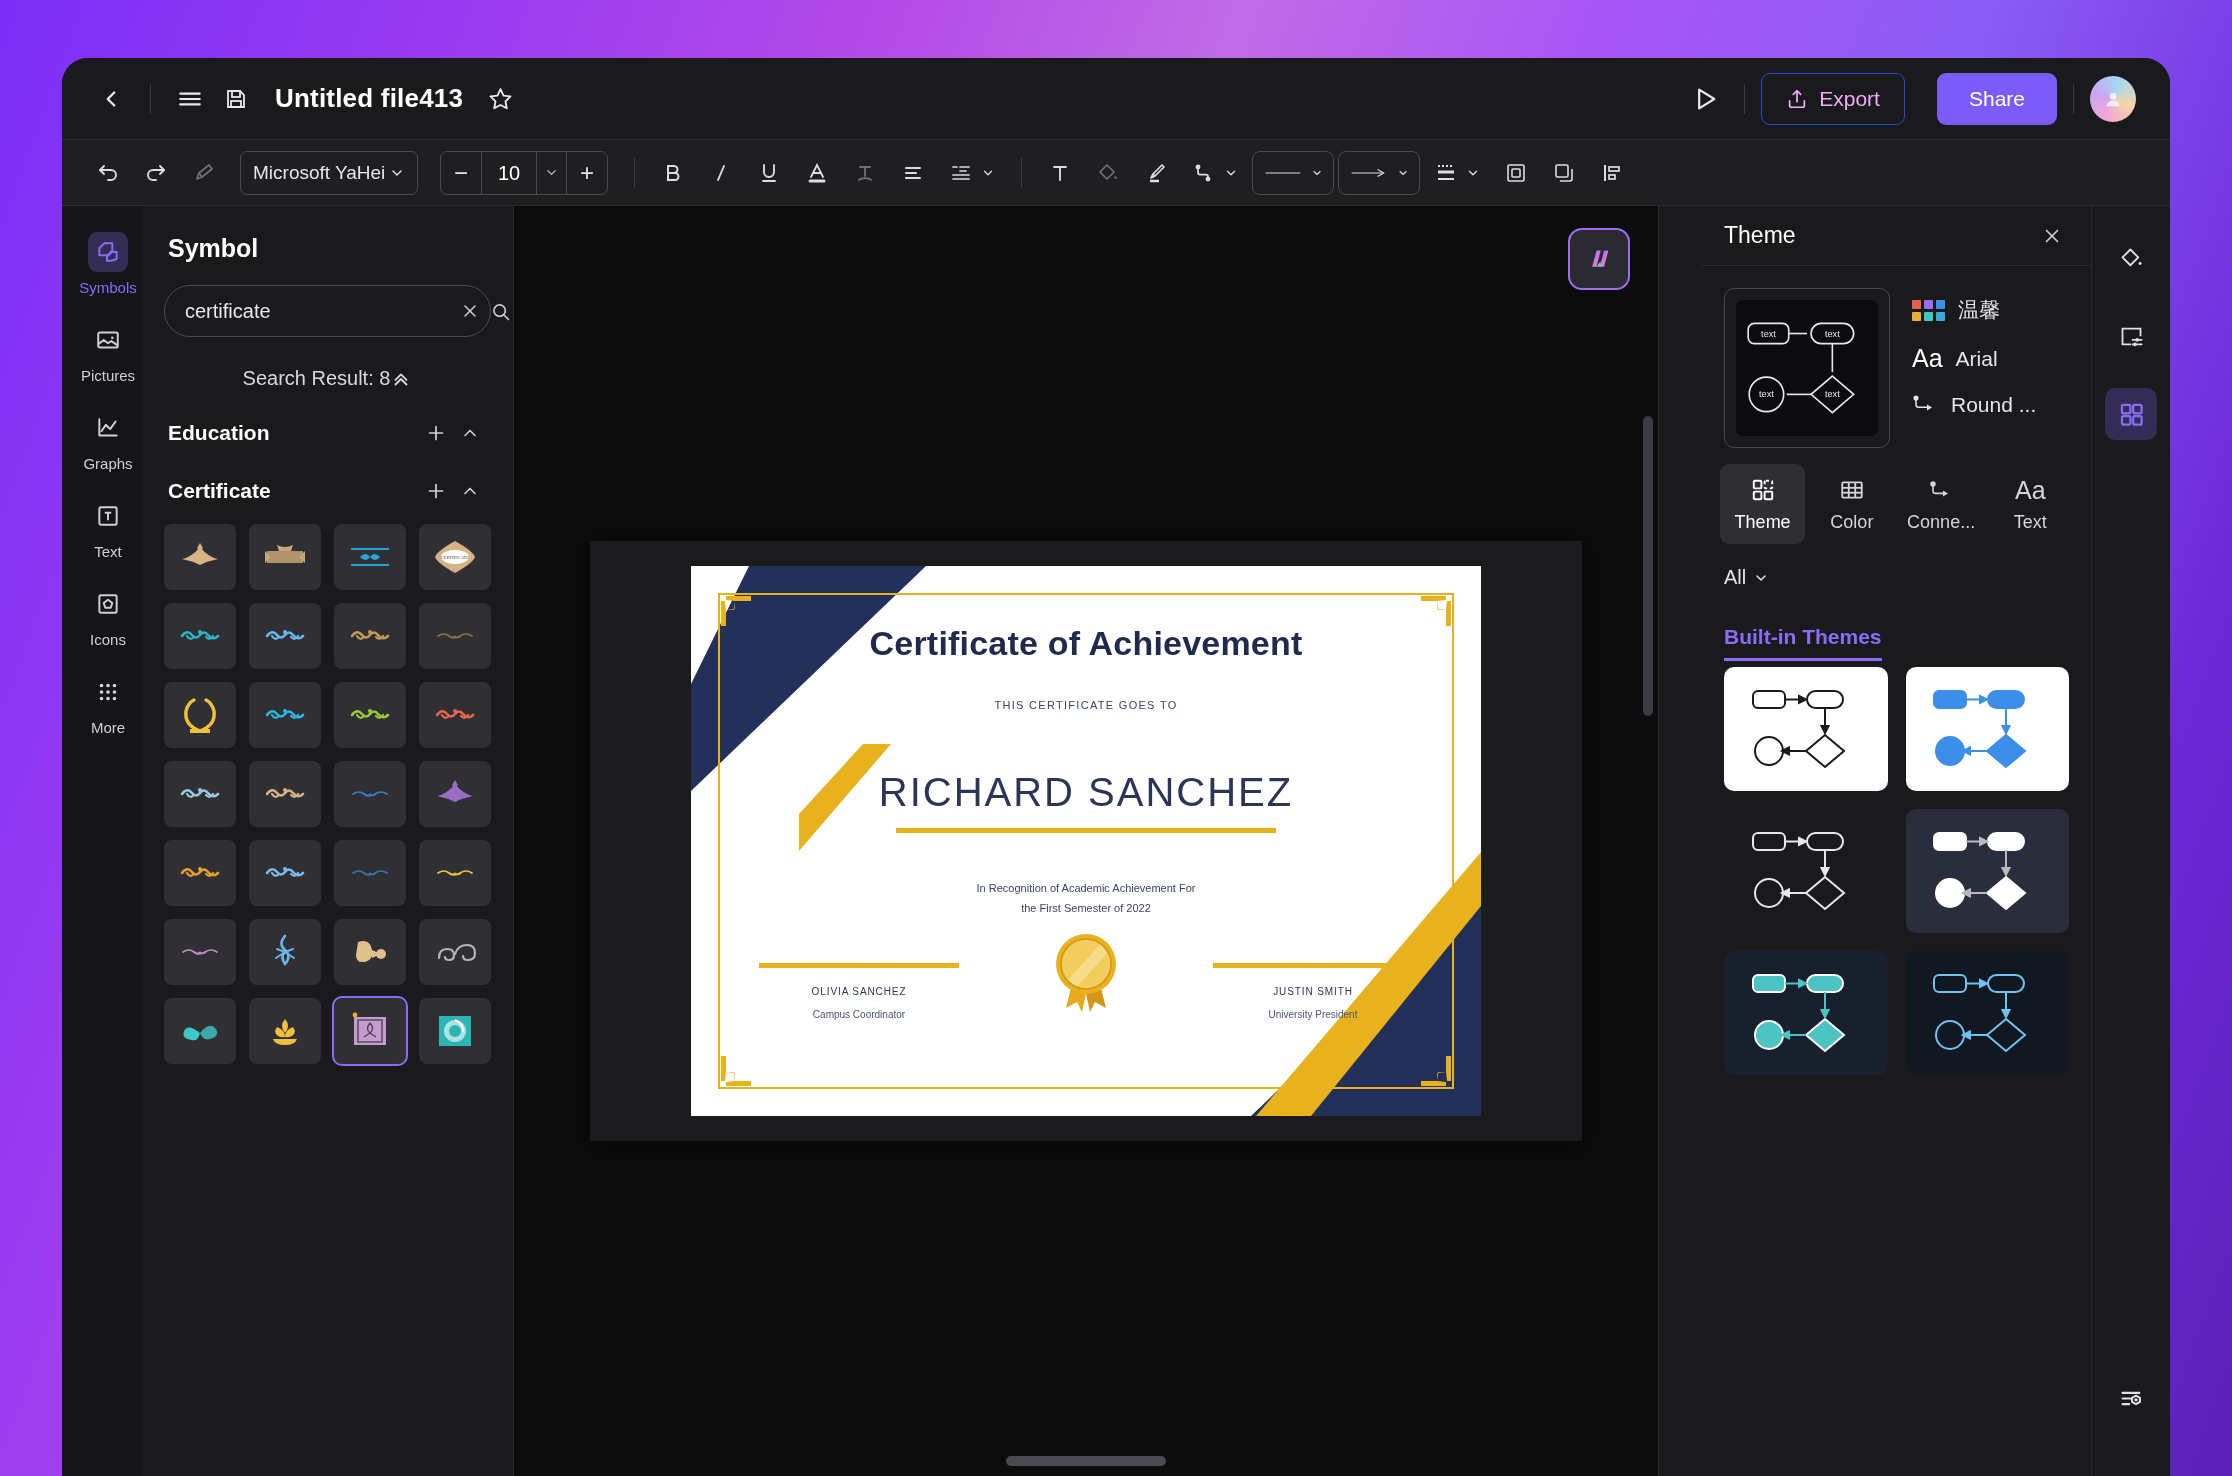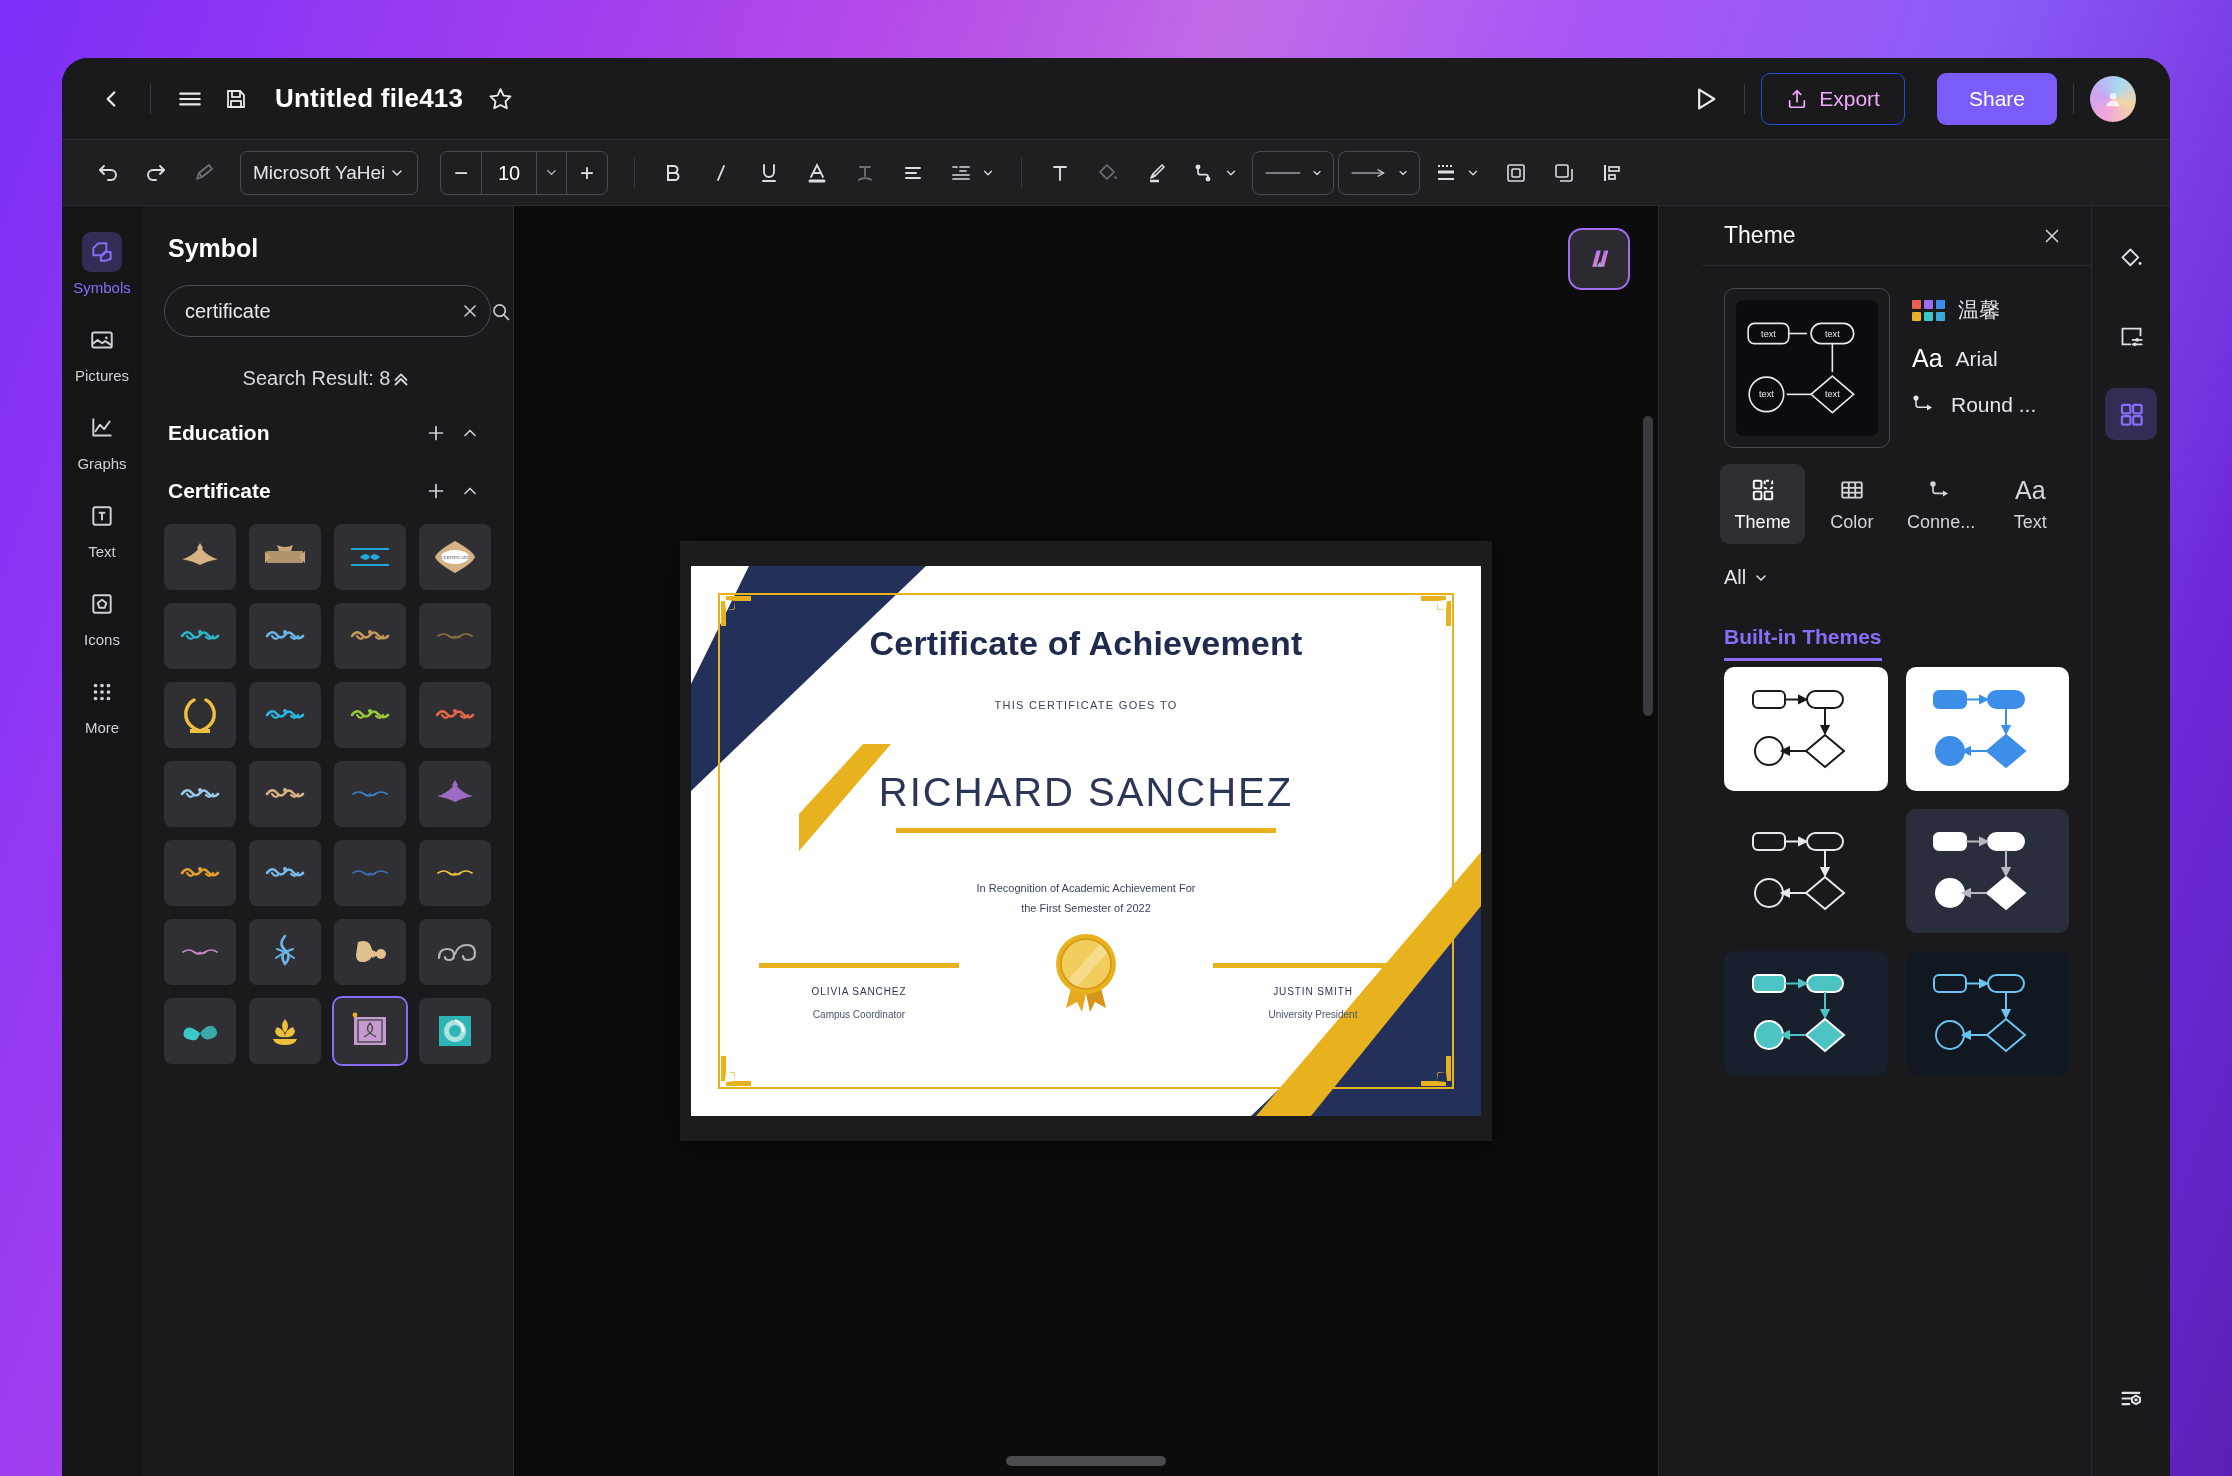--- a/index.html
+++ b/index.html
@@ -94,21 +94,21 @@
   .combo {
     display: flex; align-items: center; gap: 8px; height: 44px; padding: 0 10px;
     border: 1px solid #4a4a52; border-radius: 8px; cursor: pointer; color: #dcdce1;
   }
   .combo-plain { border: none; }
   
   #body-row { flex: 1 1 auto; display: flex; min-height: 0; }
   
   #left-rail {
     width: 80px; flex: 0 0 80px; background: #151517;
-    display: flex; flex-direction: column; align-items: center;
+    display: flex; flex-direction: column; align-items: flex-end;
     padding-top: 16px; gap: 8px;
   }
   .rail-item {
     width: 68px; display: flex; flex-direction: column; align-items: center;
     padding: 10px 0 6px; border-radius: 10px; cursor: pointer; color: #cfcfd6;
   }
   .rail-item .rail-ico {
     width: 40px; height: 40px; border-radius: 9px;
     display: flex; align-items: center; justify-content: center;
   }
@@ -168,21 +168,21 @@
   #canvas-hscroll {
     position: absolute; left: 50%; transform: translateX(-50%); bottom: 10px;
     width: 160px; height: 10px; border-radius: 5px; background: #4a4a50; cursor: pointer;
   }
   #canvas-vscroll {
     position: absolute; right: 5px; top: 210px; width: 10px; height: 300px;
     border-radius: 5px; background: #3a3a40; cursor: pointer;
   }
   
   #certificate-wrap {
-    width: 812px; height: 600px; background: #1c1c1e;
+    width: 992px; height: 600px; background: #1c1c1e;
     display: flex; align-items: center; justify-content: center;
     box-shadow: 0 4px 26px rgba(0,0,0,.6);
   }
   #certificate { width: 790px; height: 550px; position: relative; background: #fff; overflow: hidden; }
   .cert-txt { position: absolute; width: 100%; text-align: center; color: #1f2a4d; font-family: "Liberation Sans", sans-serif; }
   #cert-title { top: 58px; font-size: 34px; font-weight: bold; letter-spacing: .2px; }
   #cert-subtitle { top: 133px; font-size: 11px; letter-spacing: 1.3px; color: #3a4461; }
   #cert-name { top: 204px; font-size: 40px; letter-spacing: 2px; color: #2b3556; }
   #cert-name-rule {
     position: absolute; top: 262px; left: 50%; transform: translateX(-50%);

